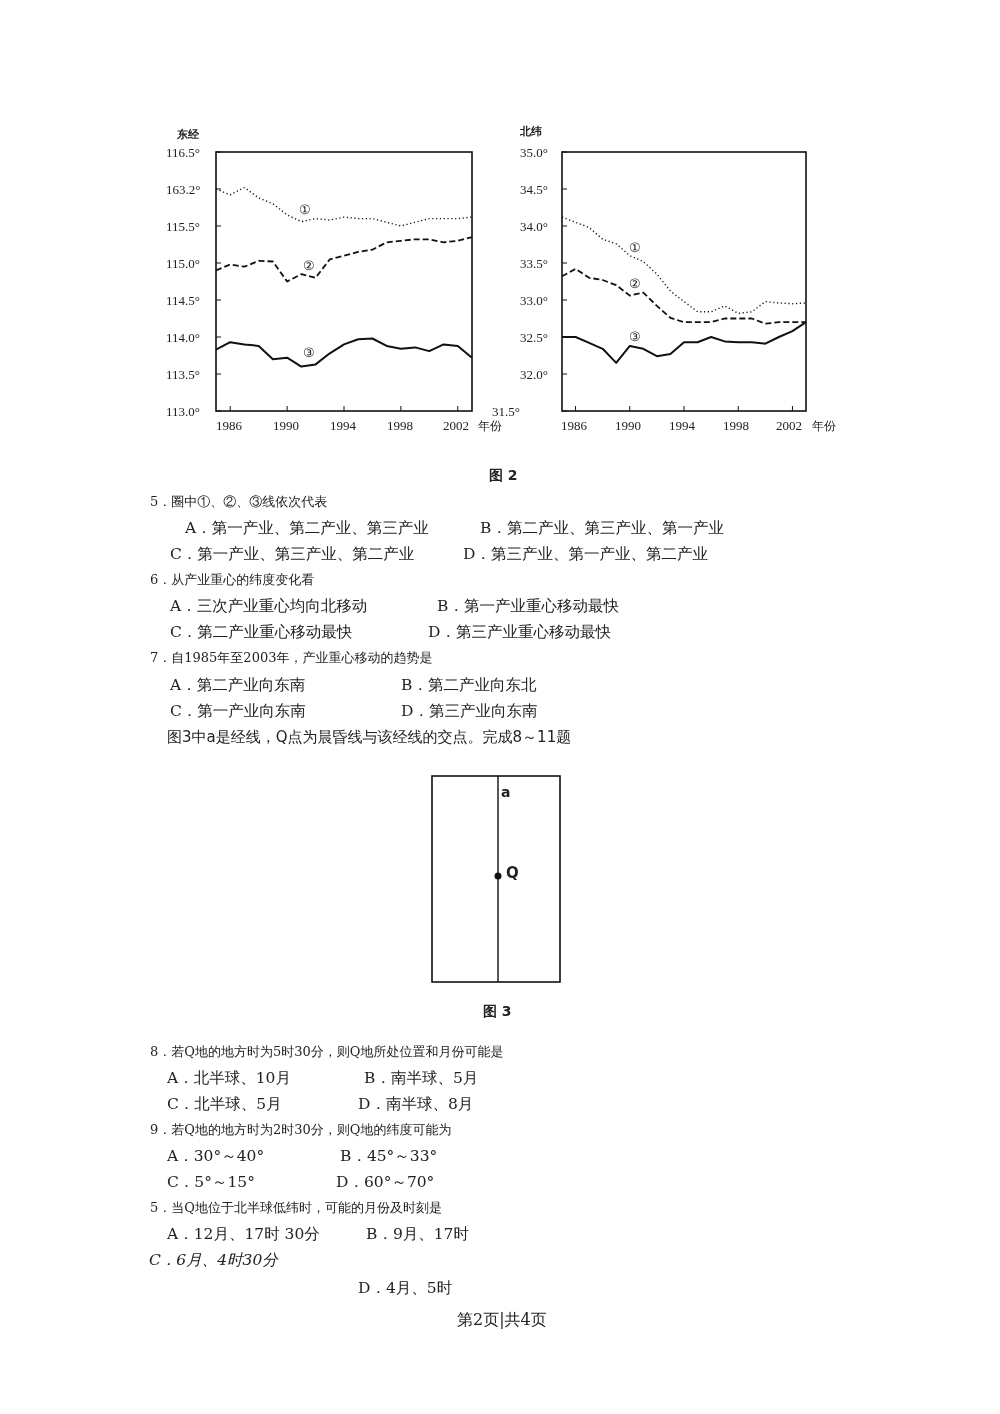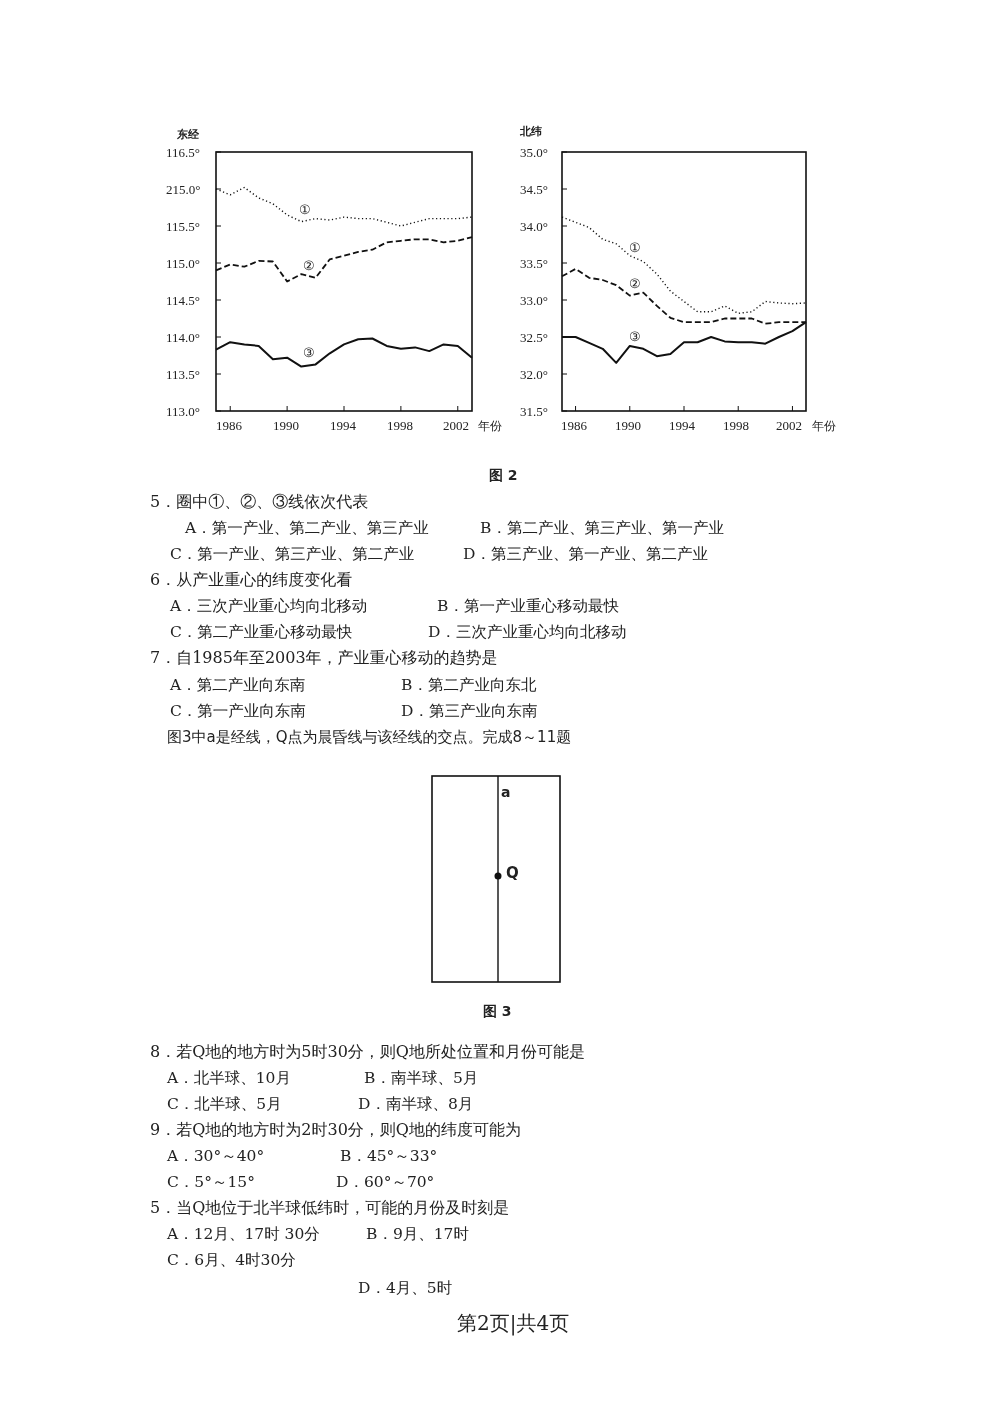--- a/index.html
+++ b/index.html
@@ -3,25 +3,25 @@
 <meta charset="utf-8">
 <style>
   html, body { margin: 0; padding: 0; background: #ffffff; }
   body { width: 1000px; height: 1414px; position: relative; overflow: hidden;
          font-family: "DejaVu Serif", "Liberation Serif", serif; color: #222; }
   .abs { position: absolute; }
   .chart-svg { position: absolute; left: 0; top: 0; }
   .axis-title { font-family: "DejaVu Sans", sans-serif; font-size: 11px; font-weight: bold; }
   .tick { font-family: "Liberation Serif", serif; font-size: 13px; }
   .fig-cap { font-family: "DejaVu Sans", sans-serif; font-weight: bold; font-size: 14px; }
-  .q-line { position: absolute; font-size: 16px; line-height: 20px; white-space: nowrap;
+  .q-line { position: absolute; font-size: 13px; line-height: 20px; white-space: nowrap;
             font-family: "DejaVu Serif", "Liberation Serif", serif; }
   .opt { position: absolute; white-space: nowrap; font-size: 15.5px; line-height: 20px; }
   .intro { font-family: "DejaVu Sans", sans-serif; font-size: 15px; }
-  .footer { font-size: 20px; }
+  .footer { font-size: 16px; }
 </style>
 </head>
 <body>
 
 <div>
   <svg class="chart-svg" width="1000" height="460" id="fig2svg">
 
     <rect x="216" y="152" width="256" height="259" fill="none" stroke="#111" stroke-width="1.6"></rect>
 
     <rect x="562" y="152" width="244" height="259" fill="none" stroke="#111" stroke-width="1.6"></rect>
@@ -61,21 +61,21 @@
         <line x1="629.7777777777778" x2="629.7777777777778" y1="411" y2="406" stroke="#111" stroke-width="1"></line>
         <line x1="684" x2="684" y1="411" y2="406" stroke="#111" stroke-width="1"></line>
         <line x1="738.2222222222222" x2="738.2222222222222" y1="411" y2="406" stroke="#111" stroke-width="1"></line>
         <line x1="792.4444444444445" x2="792.4444444444445" y1="411" y2="406" stroke="#111" stroke-width="1"></line>
       </g>
   </svg>
 
   <div class="abs axis-title" style="left:177px;top:127px;">东经</div>
   <div>
     <div class="abs tick" style="left:166px;top:145px;">116.5°</div>
-    <div class="abs tick" style="left:166px;top:182px;">215.0°</div>
+    <div class="abs tick" style="left:166px;top:182px;">163.2°</div>
     <div class="abs tick" style="left:166px;top:219px;">115.5°</div>
     <div class="abs tick" style="left:166px;top:256px;">115.0°</div>
     <div class="abs tick" style="left:166px;top:293px;">114.5°</div>
     <div class="abs tick" style="left:166px;top:330px;">114.0°</div>
     <div class="abs tick" style="left:166px;top:367px;">113.5°</div>
     <div class="abs tick" style="left:166px;top:404px;">113.0°</div>
   </div>
   <div>
     <div class="abs tick" style="left:216px;top:418px;">1986</div>
     <div class="abs tick" style="left:273px;top:418px;">1990</div>
@@ -90,21 +90,21 @@
 
   <div class="abs axis-title" style="left:520px;top:124px;">北纬</div>
   <div>
     <div class="abs tick" style="left:520px;top:145px;">35.0°</div>
     <div class="abs tick" style="left:520px;top:182px;">34.5°</div>
     <div class="abs tick" style="left:520px;top:219px;">34.0°</div>
     <div class="abs tick" style="left:520px;top:256px;">33.5°</div>
     <div class="abs tick" style="left:520px;top:293px;">33.0°</div>
     <div class="abs tick" style="left:520px;top:330px;">32.5°</div>
     <div class="abs tick" style="left:520px;top:367px;">32.0°</div>
-    <div class="abs tick" style="left:520px;top:404px;">31.5°</div>
+    <div class="abs tick" style="left:492px;top:404px;">31.5°</div>
   </div>
   <div>
     <div class="abs tick" style="left:561px;top:418px;">1986</div>
     <div class="abs tick" style="left:615px;top:418px;">1990</div>
     <div class="abs tick" style="left:669px;top:418px;">1994</div>
     <div class="abs tick" style="left:723px;top:418px;">1998</div>
     <div class="abs tick" style="left:776px;top:418px;">2002</div>
     <div class="abs tick" style="left:812px;top:418px;font-family:'DejaVu Sans',sans-serif;font-size:12px;">年份</div>
   </div>
   <div class="abs tick" style="left:629px;top:240px;">①</div>
@@ -120,21 +120,21 @@
   <div class="opt" style="left:480px;top:518px;">B．第二产业、第三产业、第一产业</div>
   <div class="opt" style="left:170px;top:544px;">C．第一产业、第三产业、第二产业</div>
   <div class="opt" style="left:463px;top:544px;">D．第三产业、第一产业、第二产业</div>
 </div>
 
 <div>
   <div class="q-line" style="left:150px;top:570px;">6．从产业重心的纬度变化看</div>
   <div class="opt" style="left:170px;top:596px;">A．三次产业重心均向北移动</div>
   <div class="opt" style="left:437px;top:596px;">B．第一产业重心移动最快</div>
   <div class="opt" style="left:170px;top:622px;">C．第二产业重心移动最快</div>
-  <div class="opt" style="left:428px;top:622px;">D．三次产业重心均向北移动</div>
+  <div class="opt" style="left:428px;top:622px;">D．第三产业重心移动最快</div>
 </div>
 
 <div>
   <div class="q-line" style="left:150px;top:648px;">7．自1985年至2003年，产业重心移动的趋势是</div>
   <div class="opt" style="left:170px;top:675px;">A．第二产业向东南</div>
   <div class="opt" style="left:401px;top:675px;">B．第二产业向东北</div>
   <div class="opt" style="left:170px;top:701px;">C．第一产业向东南</div>
   <div class="opt" style="left:401px;top:701px;">D．第三产业向东南</div>
 </div>
 
@@ -164,17 +164,17 @@
   <div class="opt" style="left:167px;top:1146px;">A．30°～40°</div>
   <div class="opt" style="left:340px;top:1146px;">B．45°～33°</div>
   <div class="opt" style="left:167px;top:1172px;">C．5°～15°</div>
   <div class="opt" style="left:336px;top:1172px;">D．60°～70°</div>
 </div>
 
 <div>
   <div class="q-line" style="left:150px;top:1198px;">5．当Q地位于北半球低纬时，可能的月份及时刻是</div>
   <div class="opt" style="left:167px;top:1224px;">A．12月、17时 30分</div>
   <div class="opt" style="left:366px;top:1224px;">B．9月、17时</div>
-  <div class="opt" style="left:167px;top:1250px;">C．6月、4时30分</div>
+  <div class="opt" style="left:149px;top:1250px;font-style:italic;">C．6月、4时30分</div>
   <div class="opt" style="left:358px;top:1250px;margin-top:28px;">D．4月、5时</div>
 </div>
 
 <div class="abs footer" style="left:457px;top:1310px;">第2页|共4页</div>
 
 </body></html>

